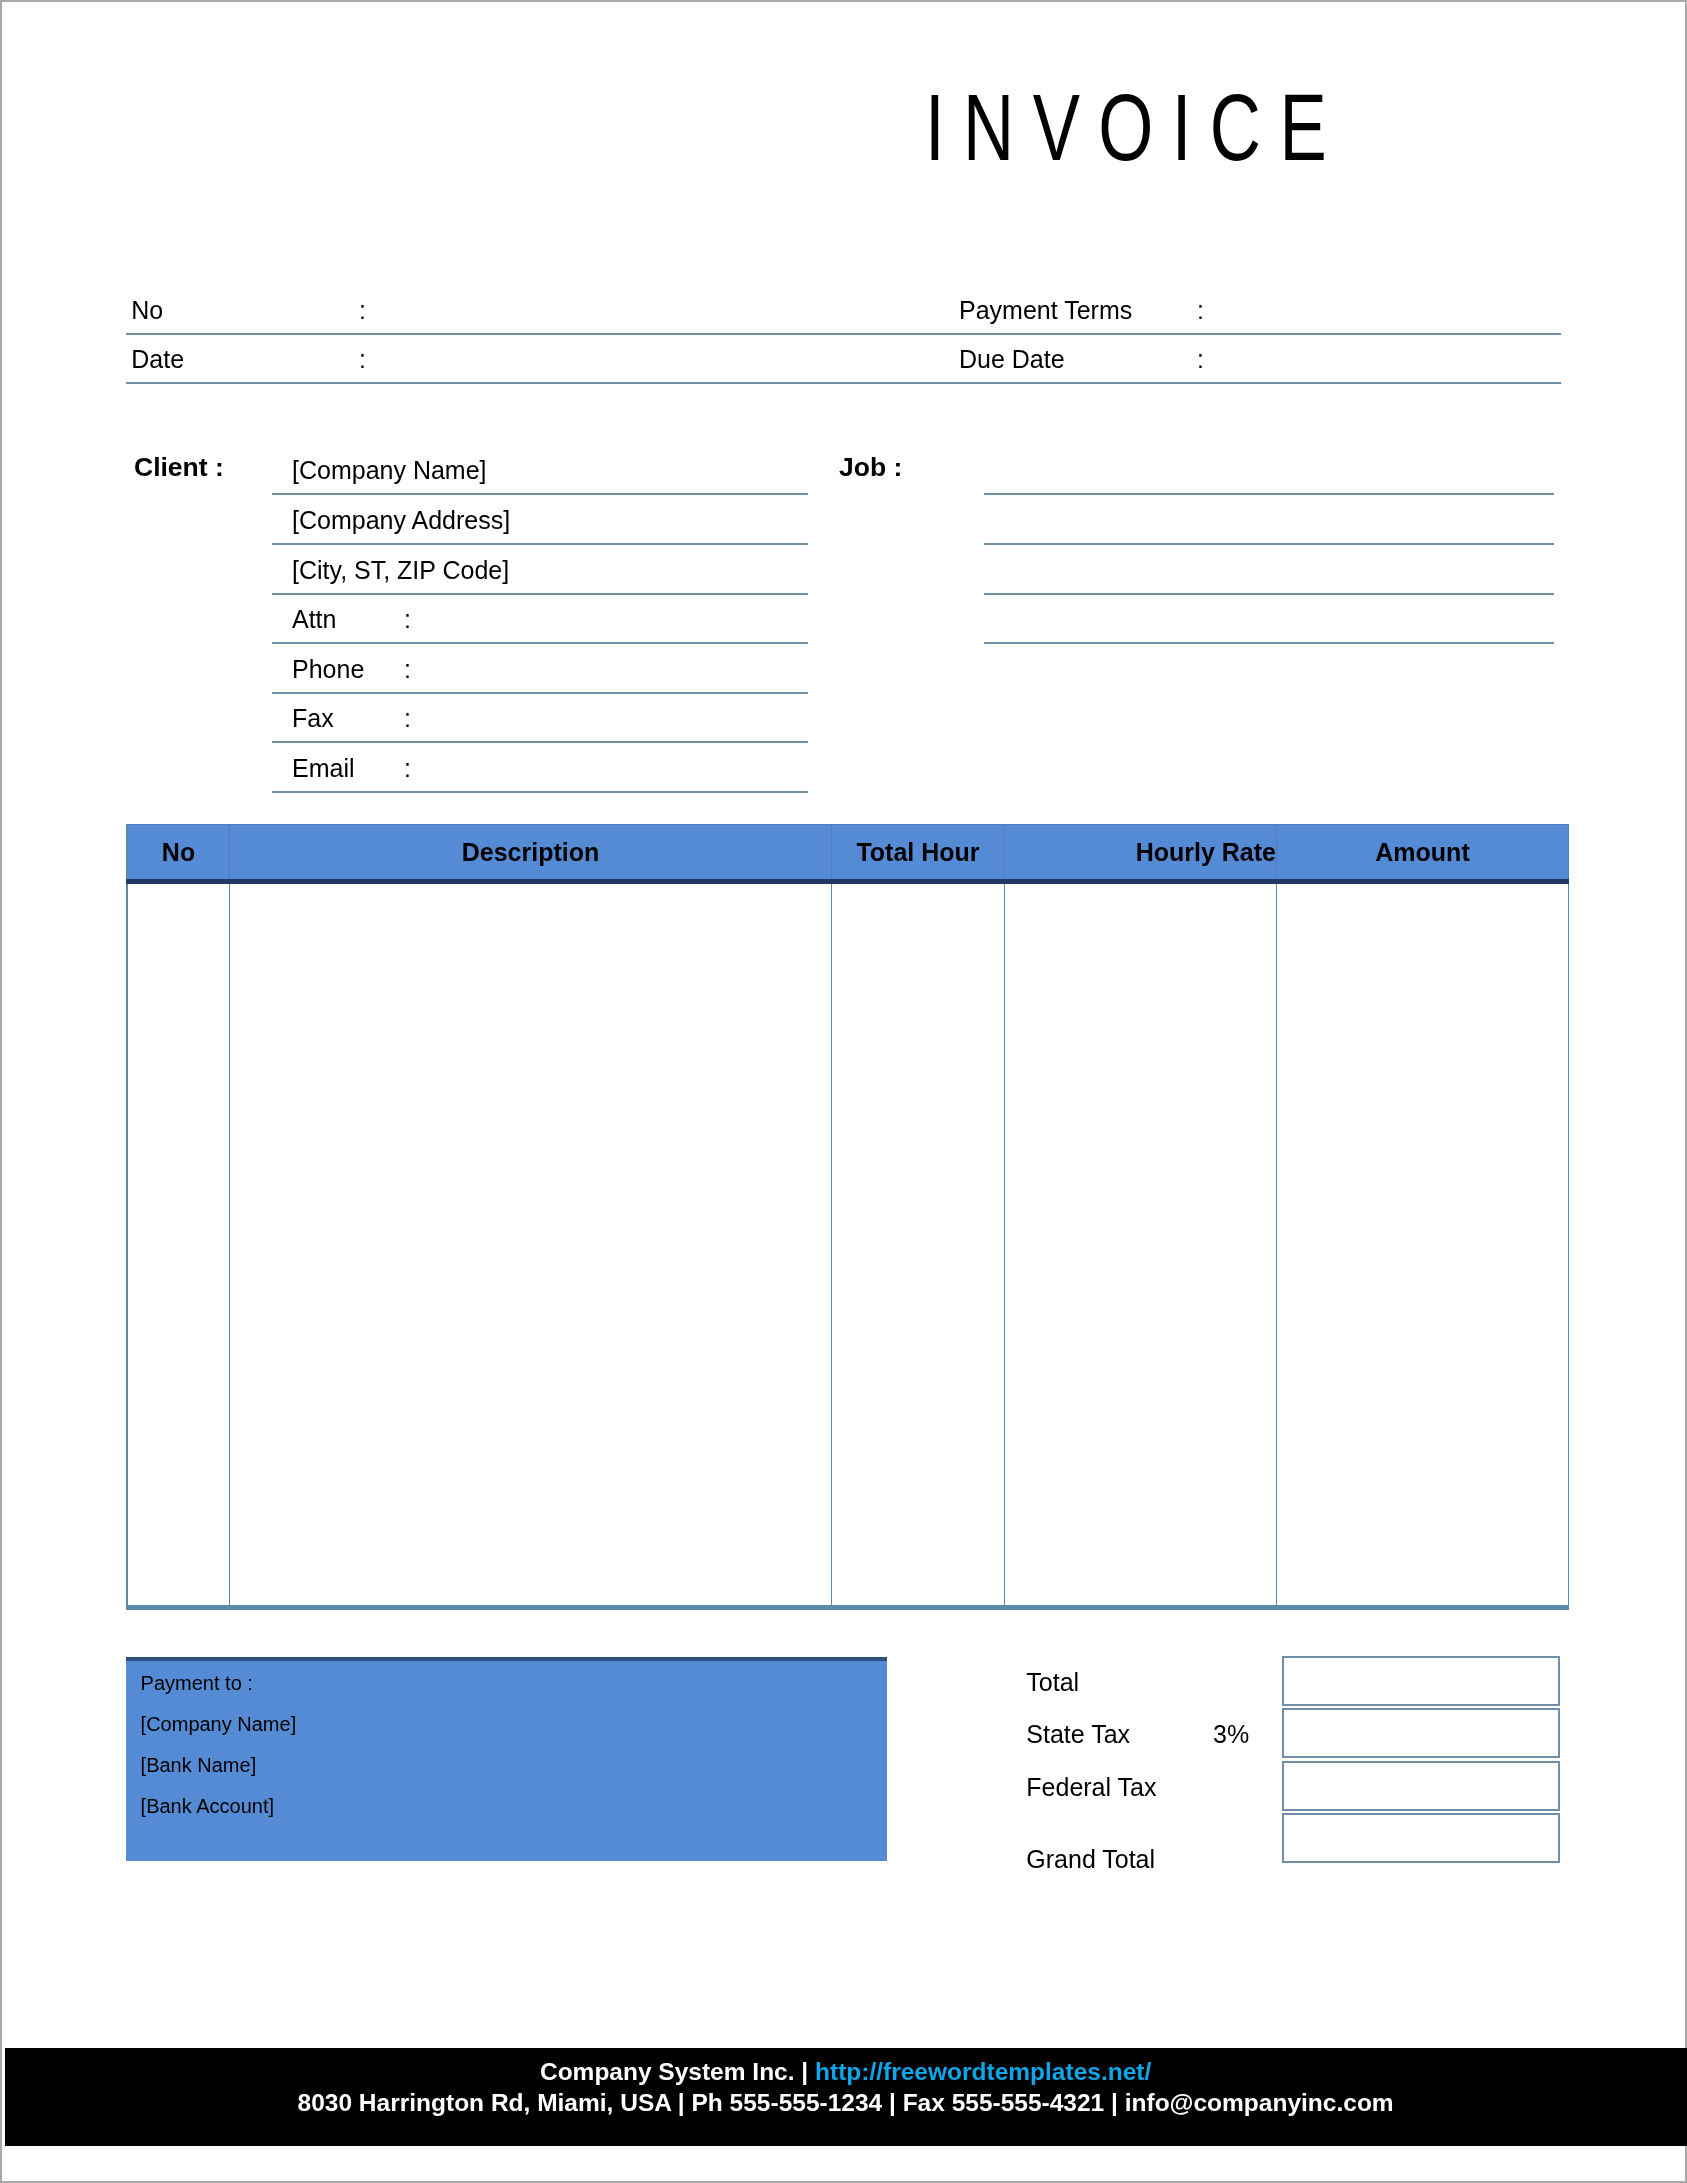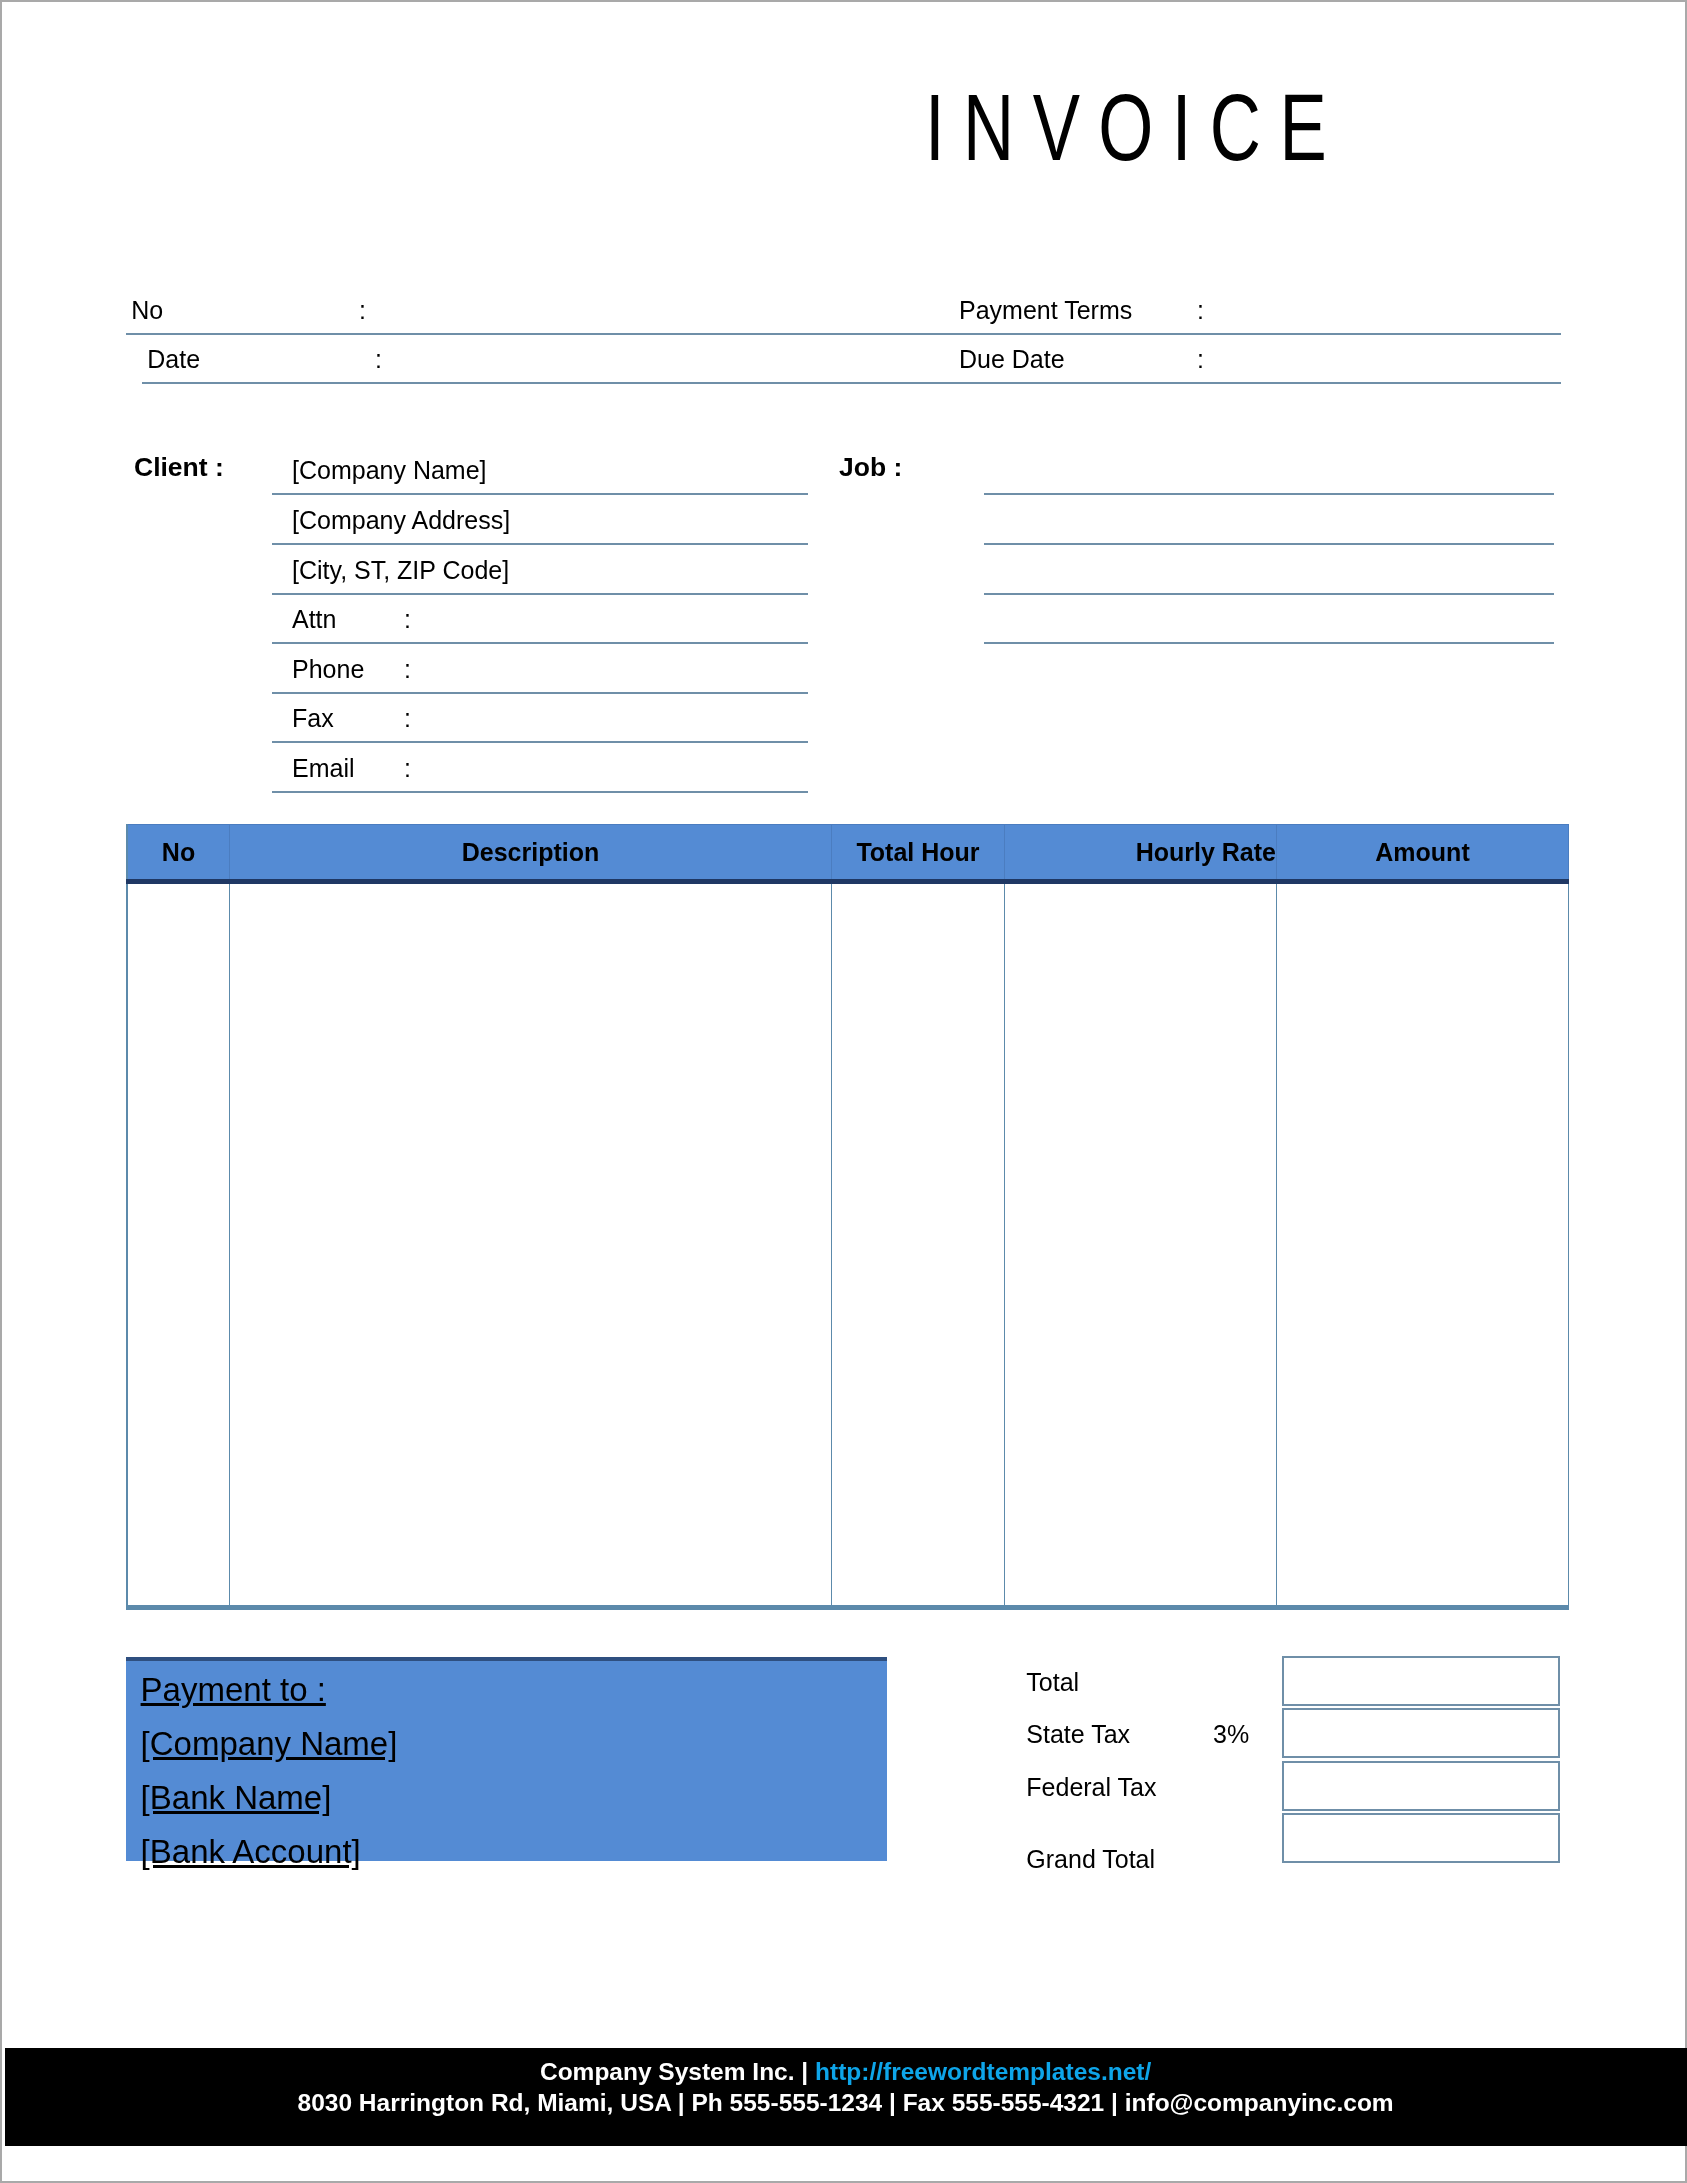--- a/index.html
+++ b/index.html
@@ -191,26 +191,25 @@
     left: 124px;
     top: 1655px;
     width: 761px;
     height: 204px;
     background: #548BD4;
     border-top: 4px solid #2e4f80;
     box-sizing: border-box;
     padding: 12px 0 0 14.6px;
   }
   .pay-line {
-    font-size: 33px;
+    font-size: 20px;
     color: #000;
     line-height: 1.0;
     margin: 0 0 21px 0;
     white-space: nowrap;
-    text-decoration: underline;
   }
   .pay-line:last-child { margin-bottom: 0; }
 
   
   #totals-block {
     position: absolute;
     left: 1019px;
     top: 1654px;
     width: 549px;
     height: 212px;
@@ -283,21 +282,21 @@
       <span class="meta-label" style="left:265px;"></span>
     </div>
     <div class="meta-cell" style="left:701px; width:734px;">
       <span class="meta-label" style="left:132px;">Payment  Terms</span>
       <span class="meta-colon" style="left:370px;">:</span>
       <span class="meta-label" style="left:404px;"></span>
     </div>
   </div>
 
   <div class="meta-row" style="left:124px; top:333px; width:1436px;">
-    <div class="meta-cell" style="left:16px; width:701px;">
+    <div class="meta-cell" style="left:0px; width:701px;">
       <span class="meta-label">Date</span>
       <span class="meta-colon" style="left:233px;">:</span>
       <span class="meta-label" style="left:265px;"></span>
     </div>
     <div class="meta-cell" style="left:701px; width:734px;">
       <span class="meta-label" style="left:132px;">Due Date</span>
       <span class="meta-colon" style="left:370px;">:</span>
       <span class="meta-label" style="left:404px;"></span>
     </div>
   </div>

